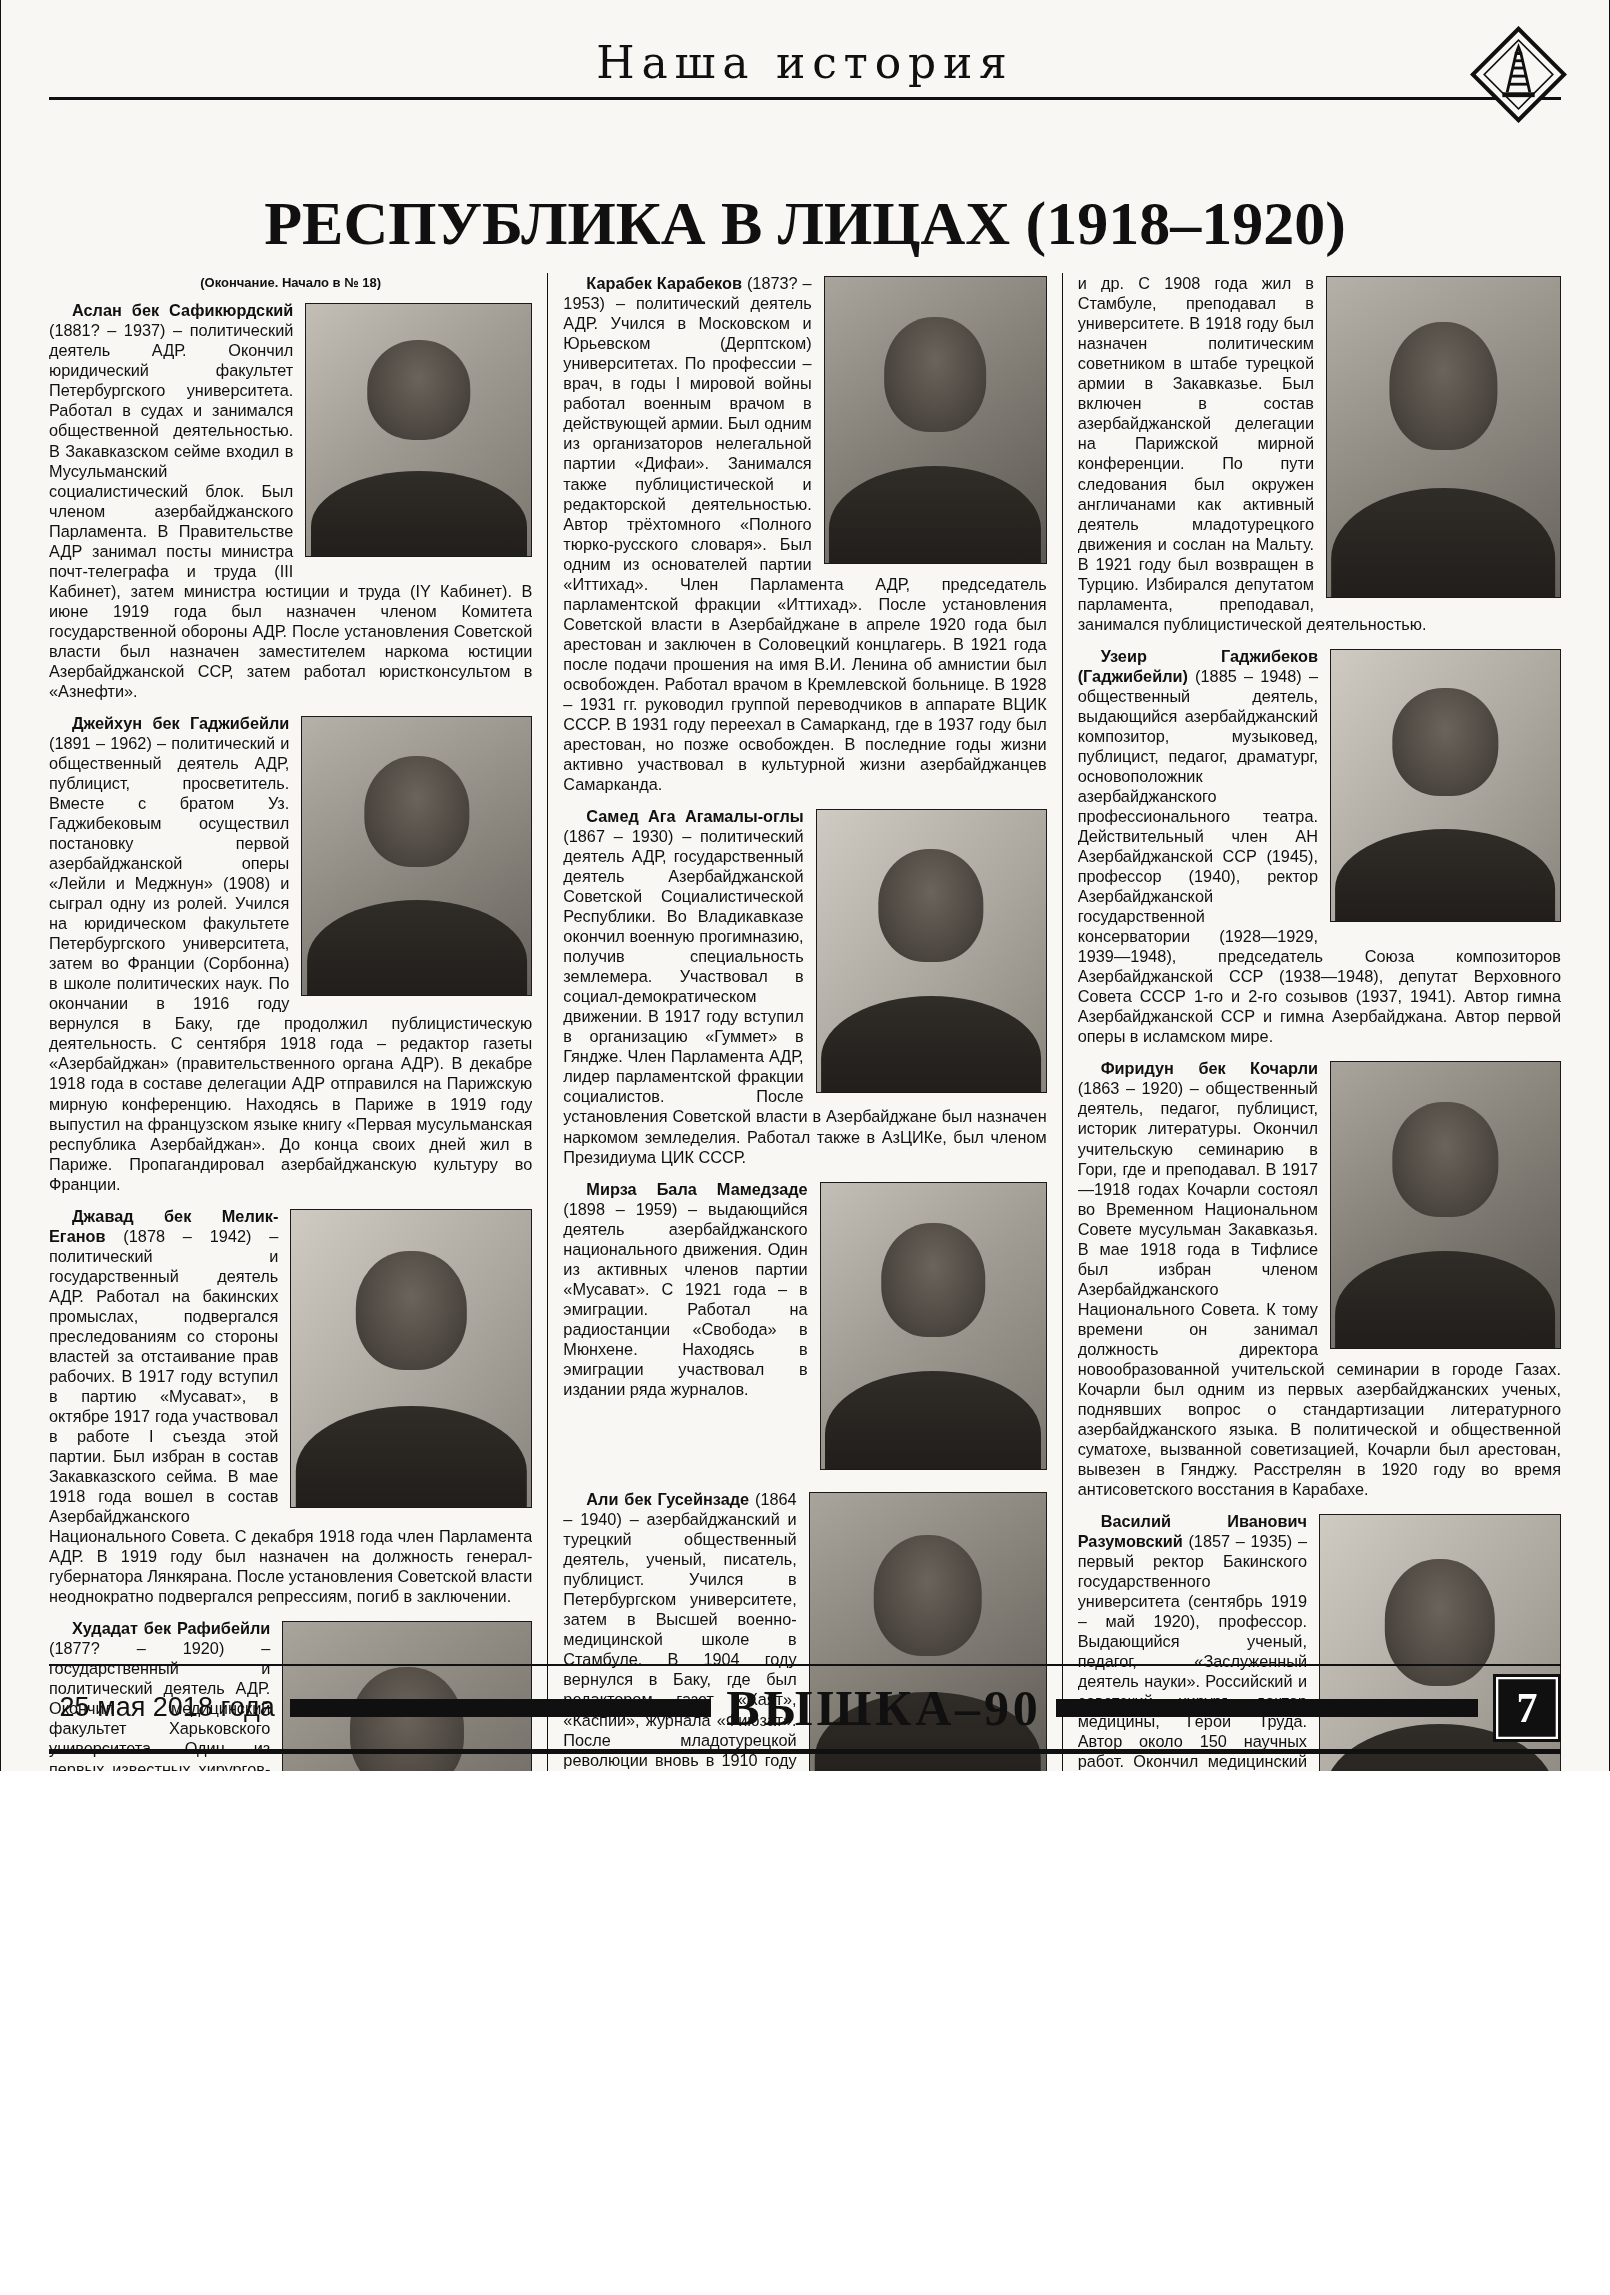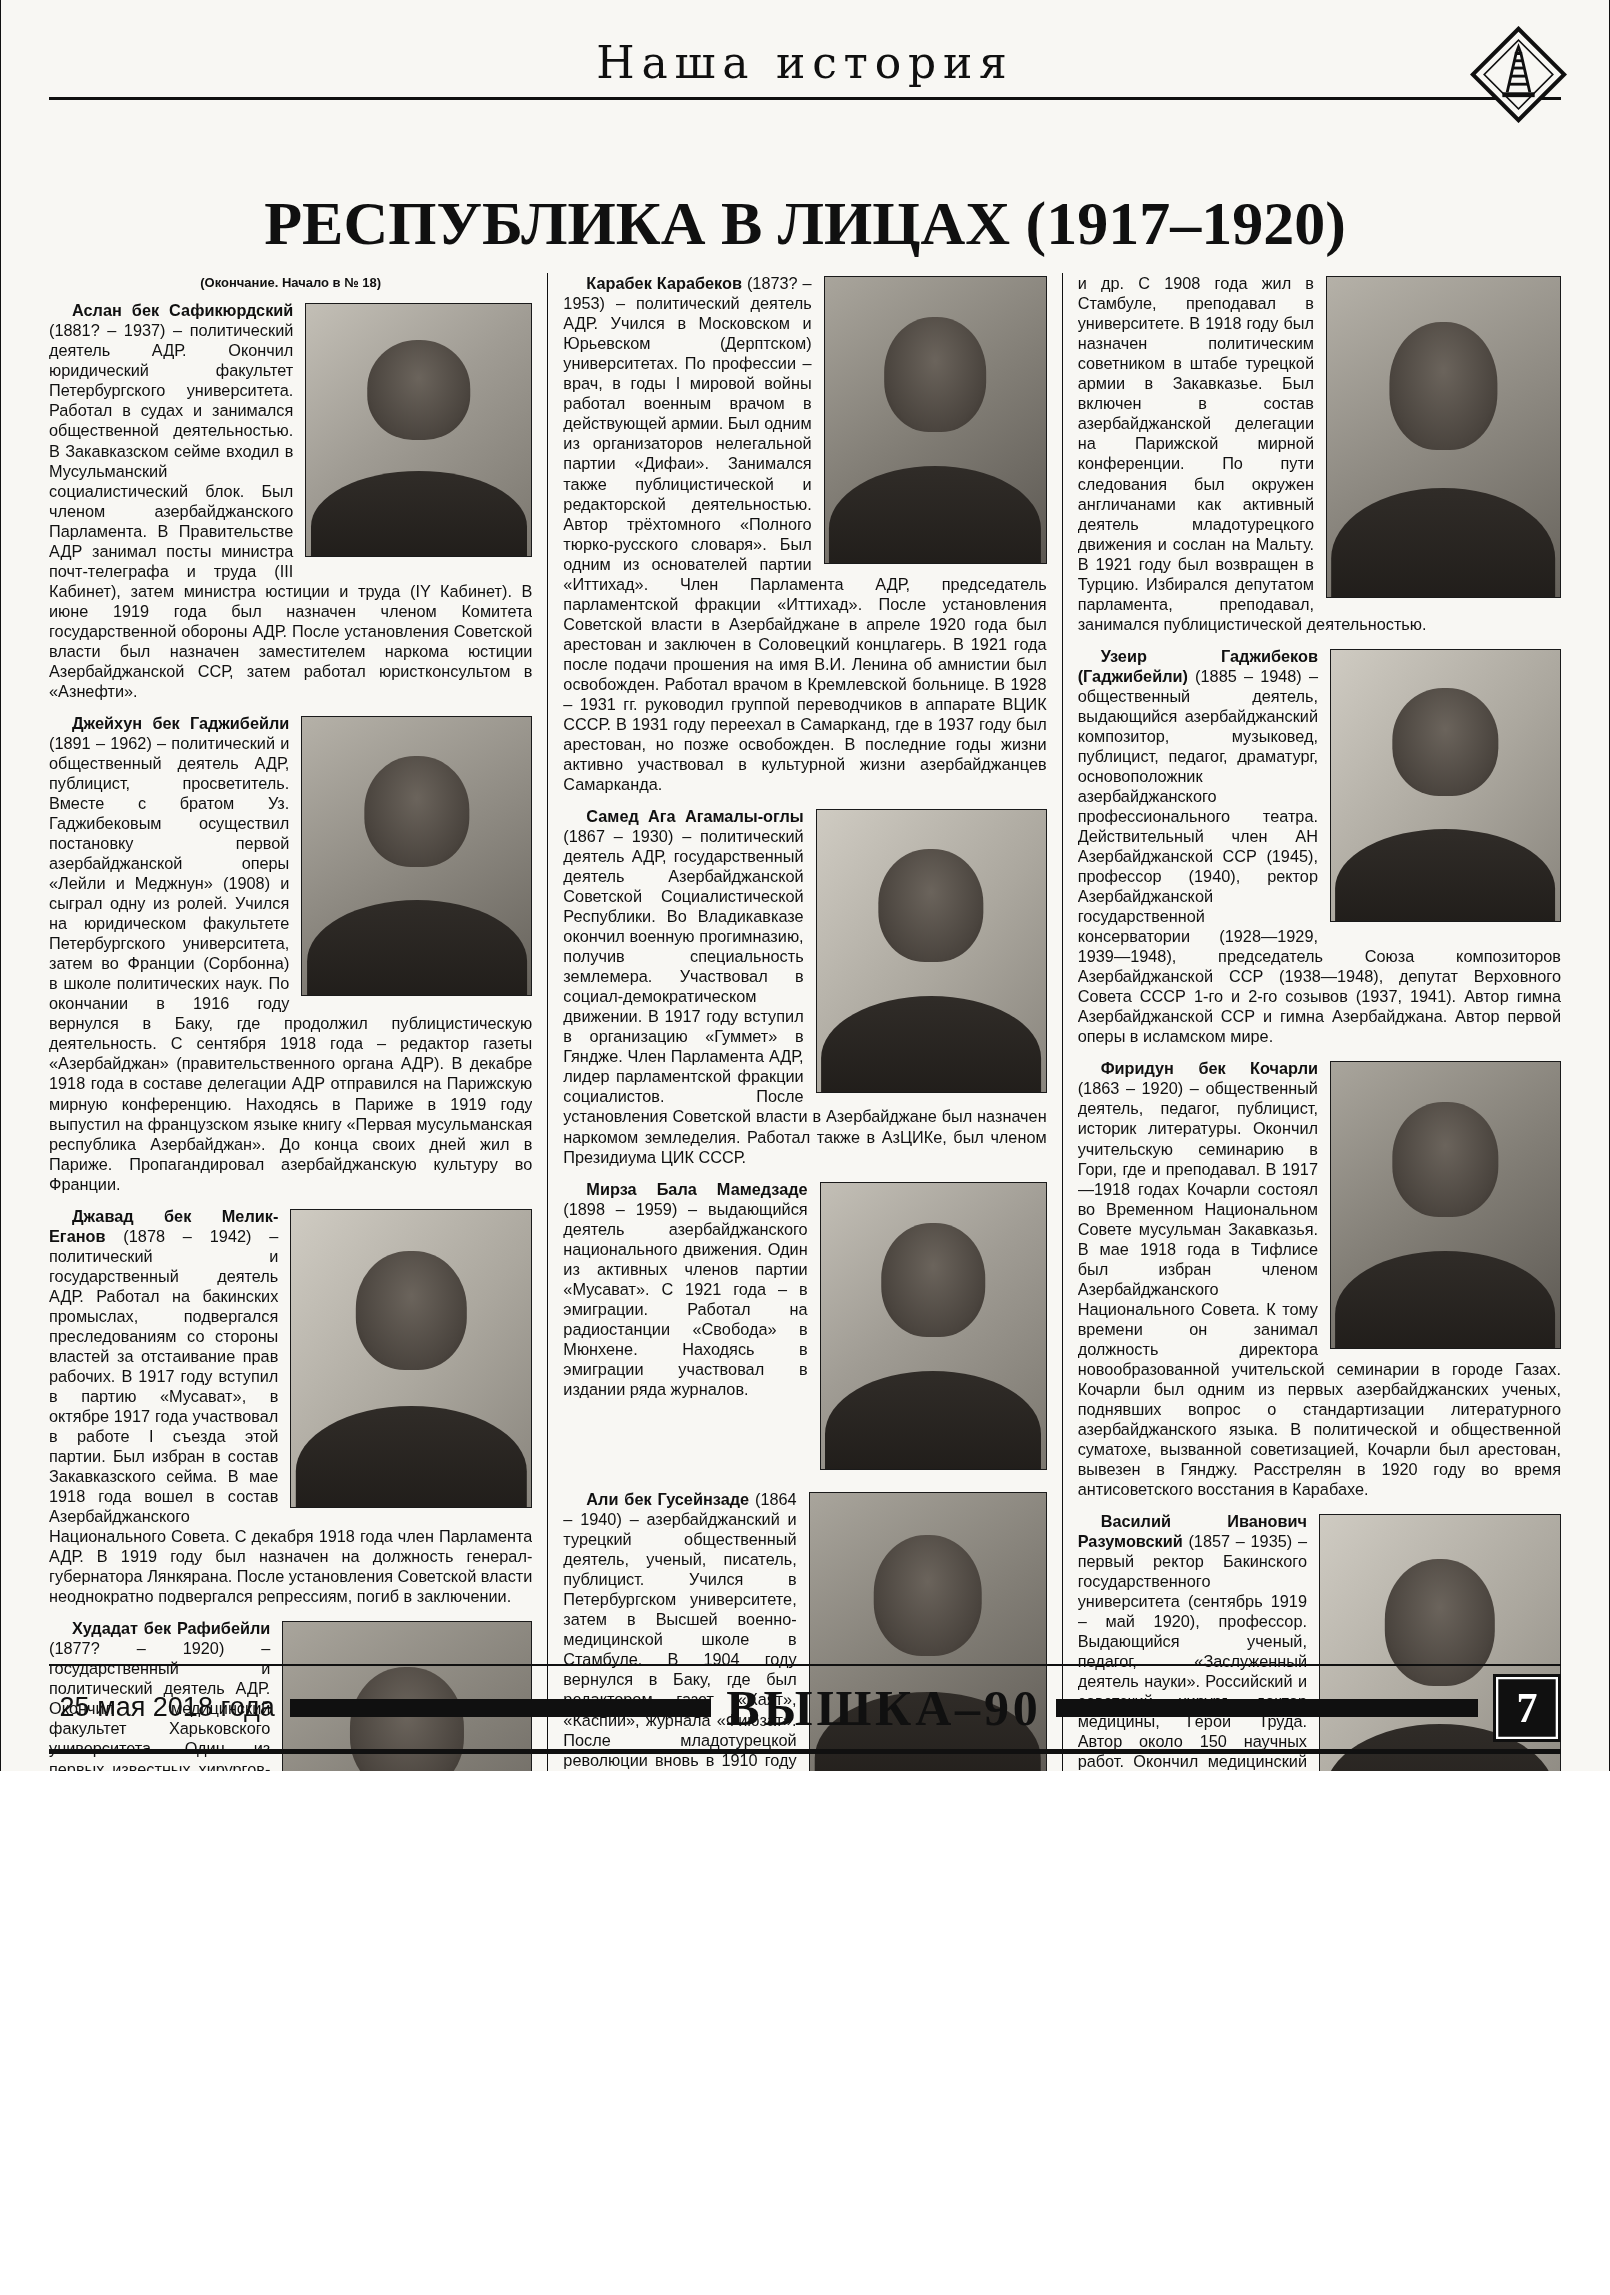--- a/index.html
+++ b/index.html
@@ -153,21 +153,21 @@
           <path d="M57 34 L60 26 L63 34"></path>
         </g>
         <rect x="40" y="82" width="40" height="6" fill="#101010"></rect>
       </svg>
     </div>
     <div class="header-rule"></div>
   </header>
 
   <h1 class="headline">
     <br>
-    <span>РЕСПУБЛИКА В ЛИЦАХ (1917–1920)</span>
+    <span>РЕСПУБЛИКА В ЛИЦАХ (1918–1920)</span>
   </h1>
 
   <div class="columns">
 
     <div class="col">
       <p class="cont-note">(Окончание. Начало в № 18)</p>
 
       <div class="article">
         <div class="photo ph-a tone-1"></div>
         <p class="body"><b class="aname">Аслан бек Сафикюрдский</b> <span>(1881? – 1937) – политический деятель АДР. Окончил юридический факультет Петербургского университета. Работал в судах и занимался общественной деятельностью. В Закавказском сейме входил в Мусульманский социалистический блок. Был членом азербайджанского Парламента. В Правительстве АДР занимал посты министра почт-телеграфа и труда (III Кабинет), затем министра юстиции и труда (IY Кабинет). В июне 1919 года был назначен членом Комитета государственной обороны АДР. После установления Советской власти был назначен заместителем наркома юстиции Азербайджанской ССР, затем работал юристконсультом в «Азнефти».</span></p>

